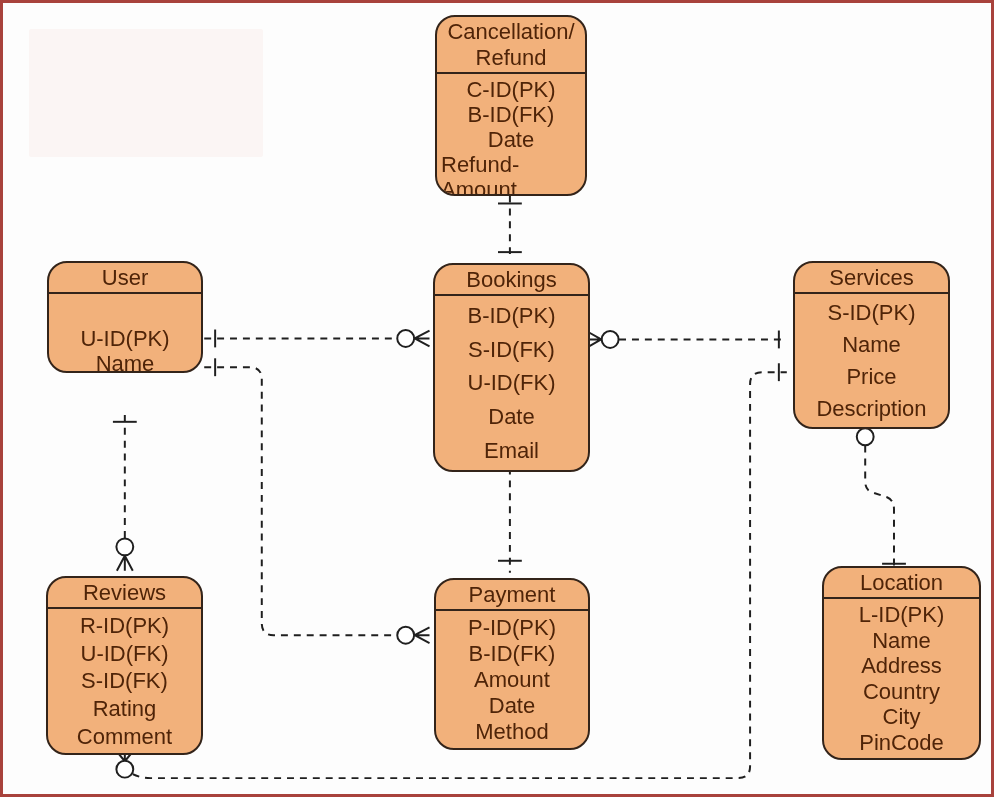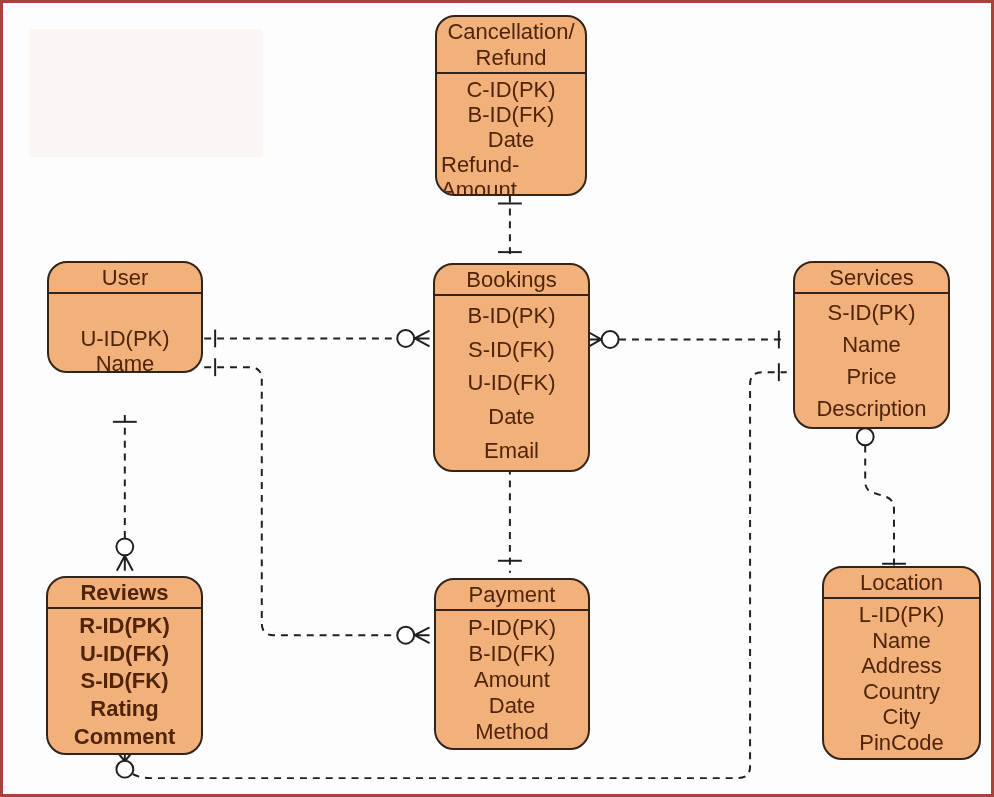--- a/index.html
+++ b/index.html
@@ -184,21 +184,21 @@
   <div class="entity" style="left:790px; top:258px; width:157px; height:168px;">
     <div class="entity-title">Services</div>
     <ul class="entity-attrs">
         <li>S-ID(PK)</li>
         <li>Name</li>
         <li>Price</li>
         <li>Description</li>
       </ul>
   </div>
 
-  <div class="entity" style="left:43px; top:573px; width:157px; height:179px;font-weight:bold;">
+  <div class="entity" style="left:43px; top:573px; width:157px; height:179px;">
     <div class="entity-title">Reviews</div>
     <ul class="entity-attrs">
         <li>R-ID(PK)</li>
         <li>U-ID(FK)</li>
         <li>S-ID(FK)</li>
         <li>Rating</li>
         <li>Comment</li>
       </ul>
   </div>
 

